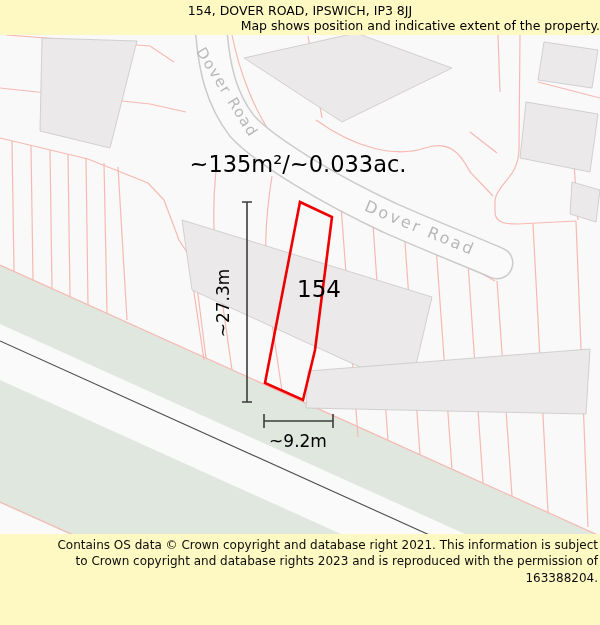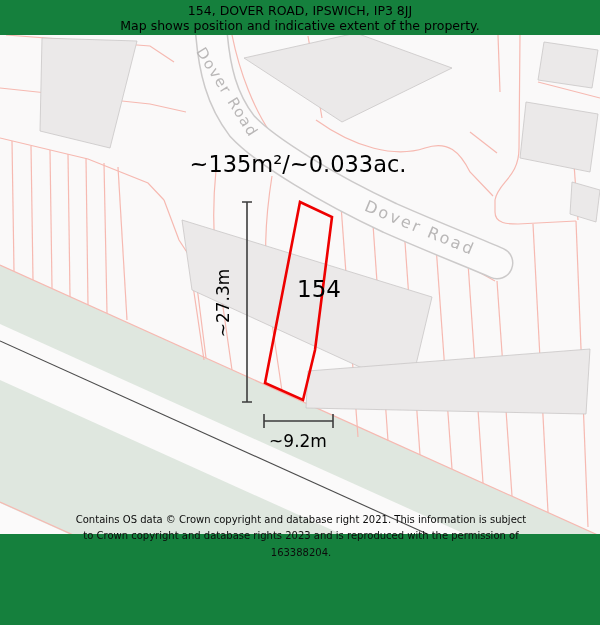--- a/index.html
+++ b/index.html
@@ -1,23 +1,23 @@
 <!DOCTYPE html>
 <html><head>
 <meta charset="utf-8">
 <style>
   html,body{margin:0;padding:0;}
-  .stage{position:relative;width:600px;height:625px;background:#15803d;overflow:hidden;
+  .stage{position:relative;width:600px;height:625px;background:#fef9c3;overflow:hidden;
          font-family:"DejaVu Sans","Liberation Sans",sans-serif;}
   .hdr{position:absolute;top:3px;left:0;width:600px;text-align:center;color:#000;}
   .hdr .t1{font-size:12.5px;line-height:15px;}
-  .hdr .t2{font-size:12.5px;line-height:15px;}
+  .hdr .t2{font-size:12.5px;line-height:15px;text-align:right;}
   .mapwrap{position:absolute;top:35px;left:0;}
-  .ftr{position:absolute;top:512px;left:4px;width:594px;color:#0c0c0c;
-       font-size:10px;line-height:16.3px;text-align:center;}
+  .ftr{position:absolute;top:537px;left:4px;width:594px;color:#0c0c0c;
+       font-size:12px;line-height:16.3px;text-align:right;}
   .pl{stroke:#f6b9b1;fill:none;stroke-width:1.2;}
   .bld{fill:#ebe9e9;stroke:#c9c7c7;stroke-width:0.8;}
   .dim{stroke:#3d3d3d;stroke-width:1.6;fill:none;}
   .roadcase{fill:none;stroke:#cccaca;stroke-width:33;stroke-linecap:round;}
   .roadfill{fill:none;stroke:#fbfafa;stroke-width:30;stroke-linecap:round;}
   .roadtxt{fill:#b9b7b7;}
   text{font-family:"DejaVu Sans","Liberation Sans",sans-serif;}
 </style>
 </head>
 <body>

